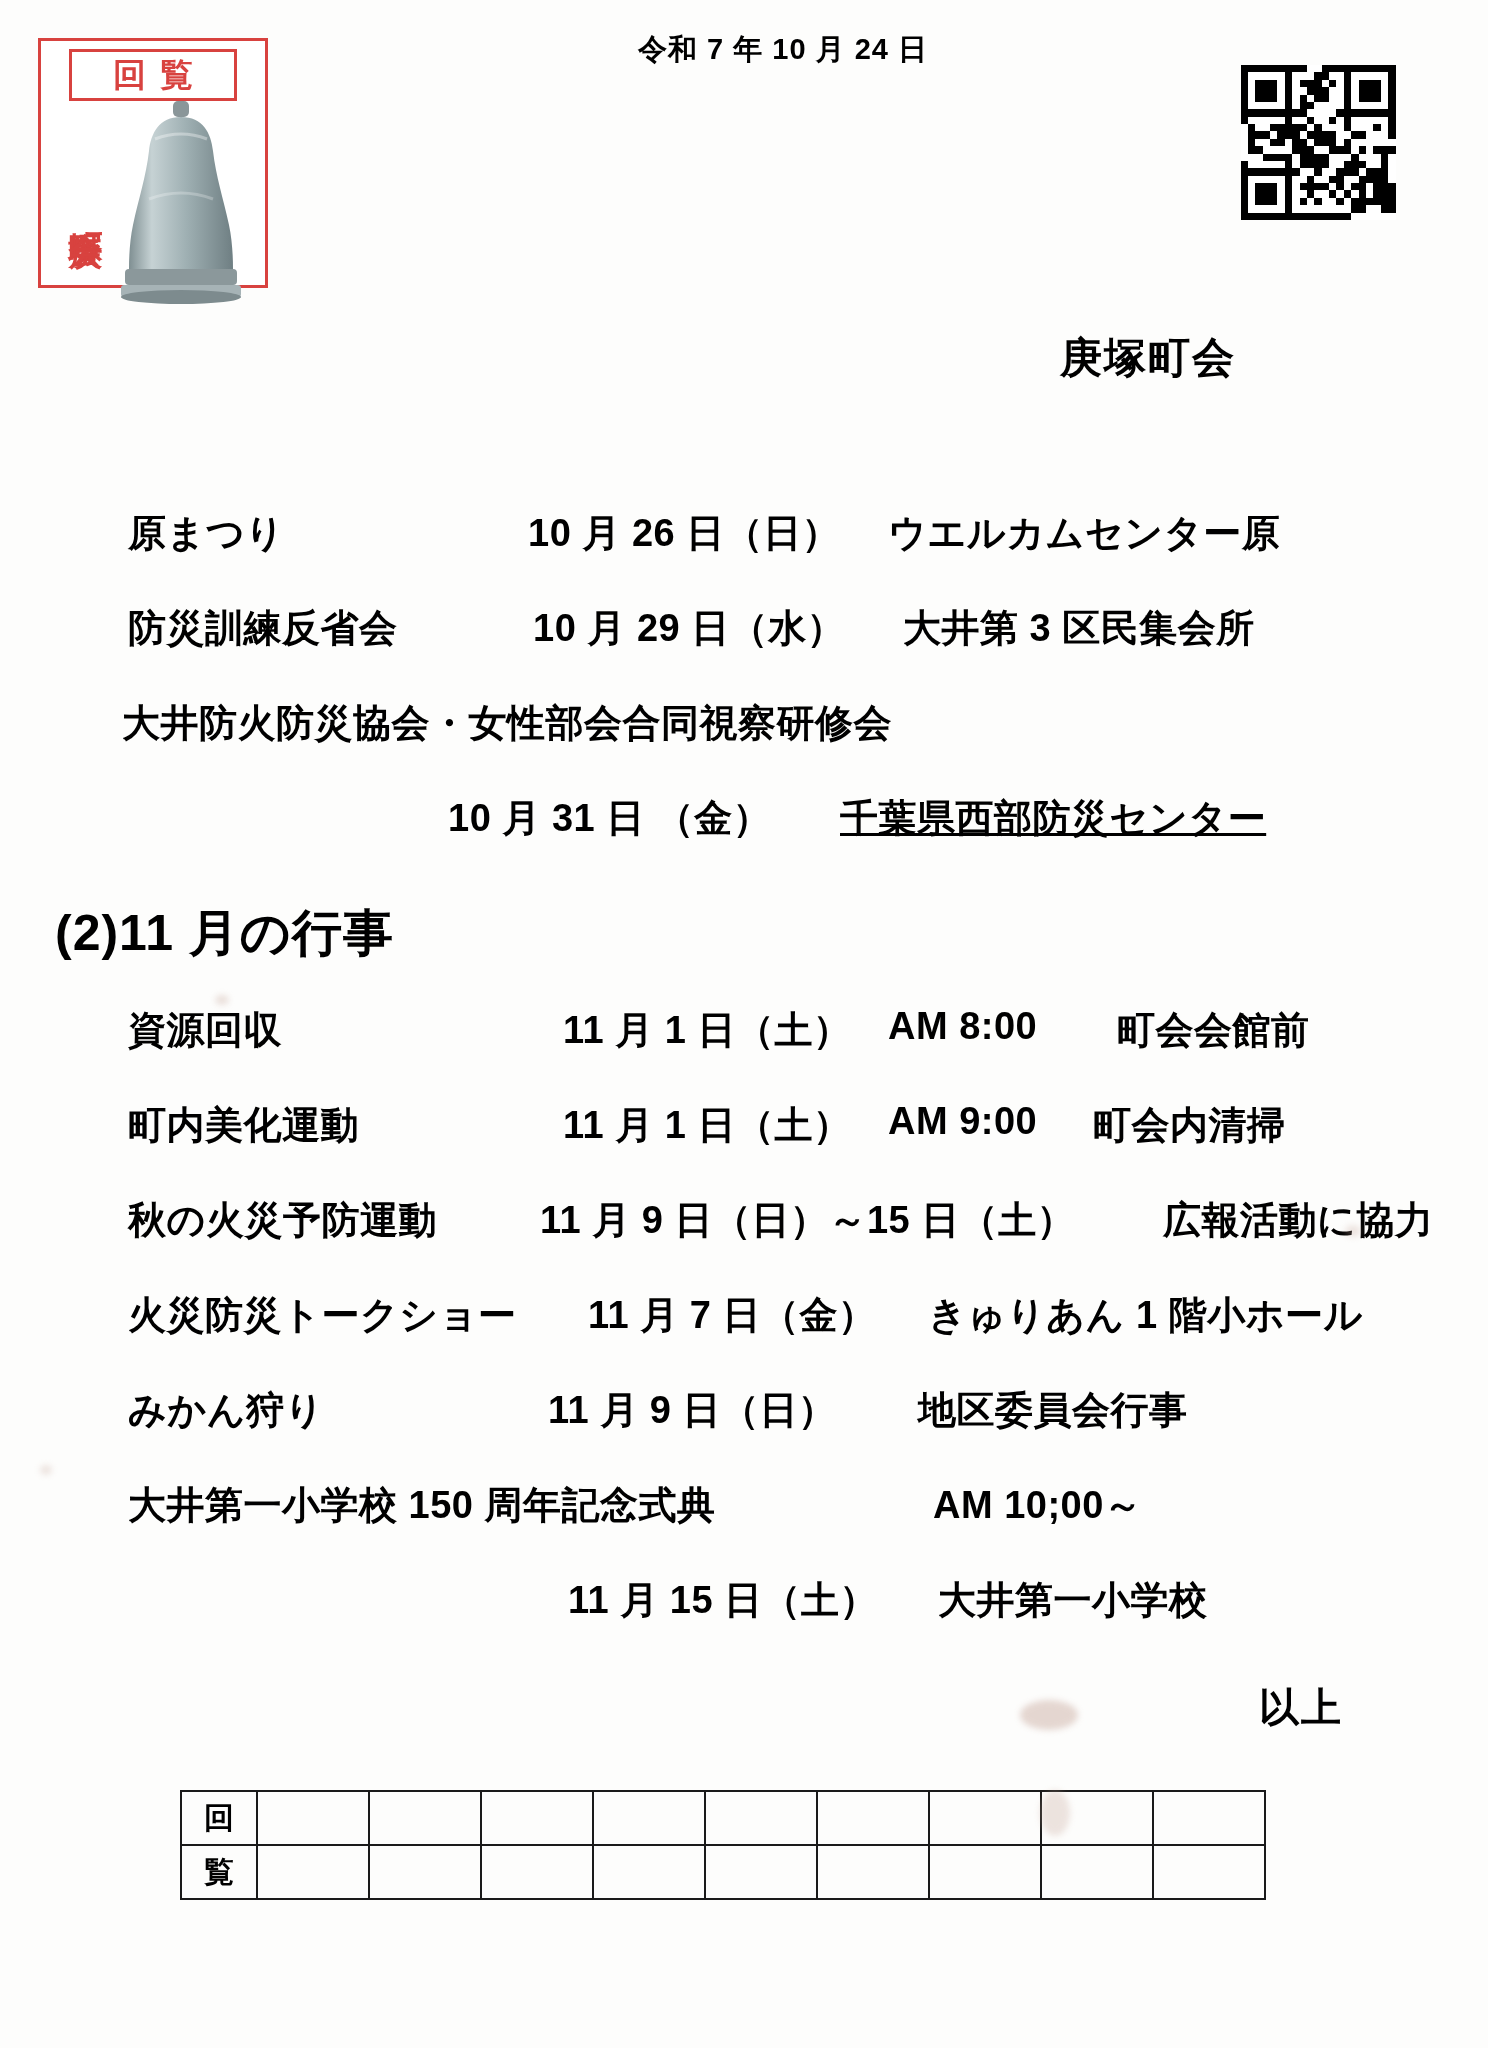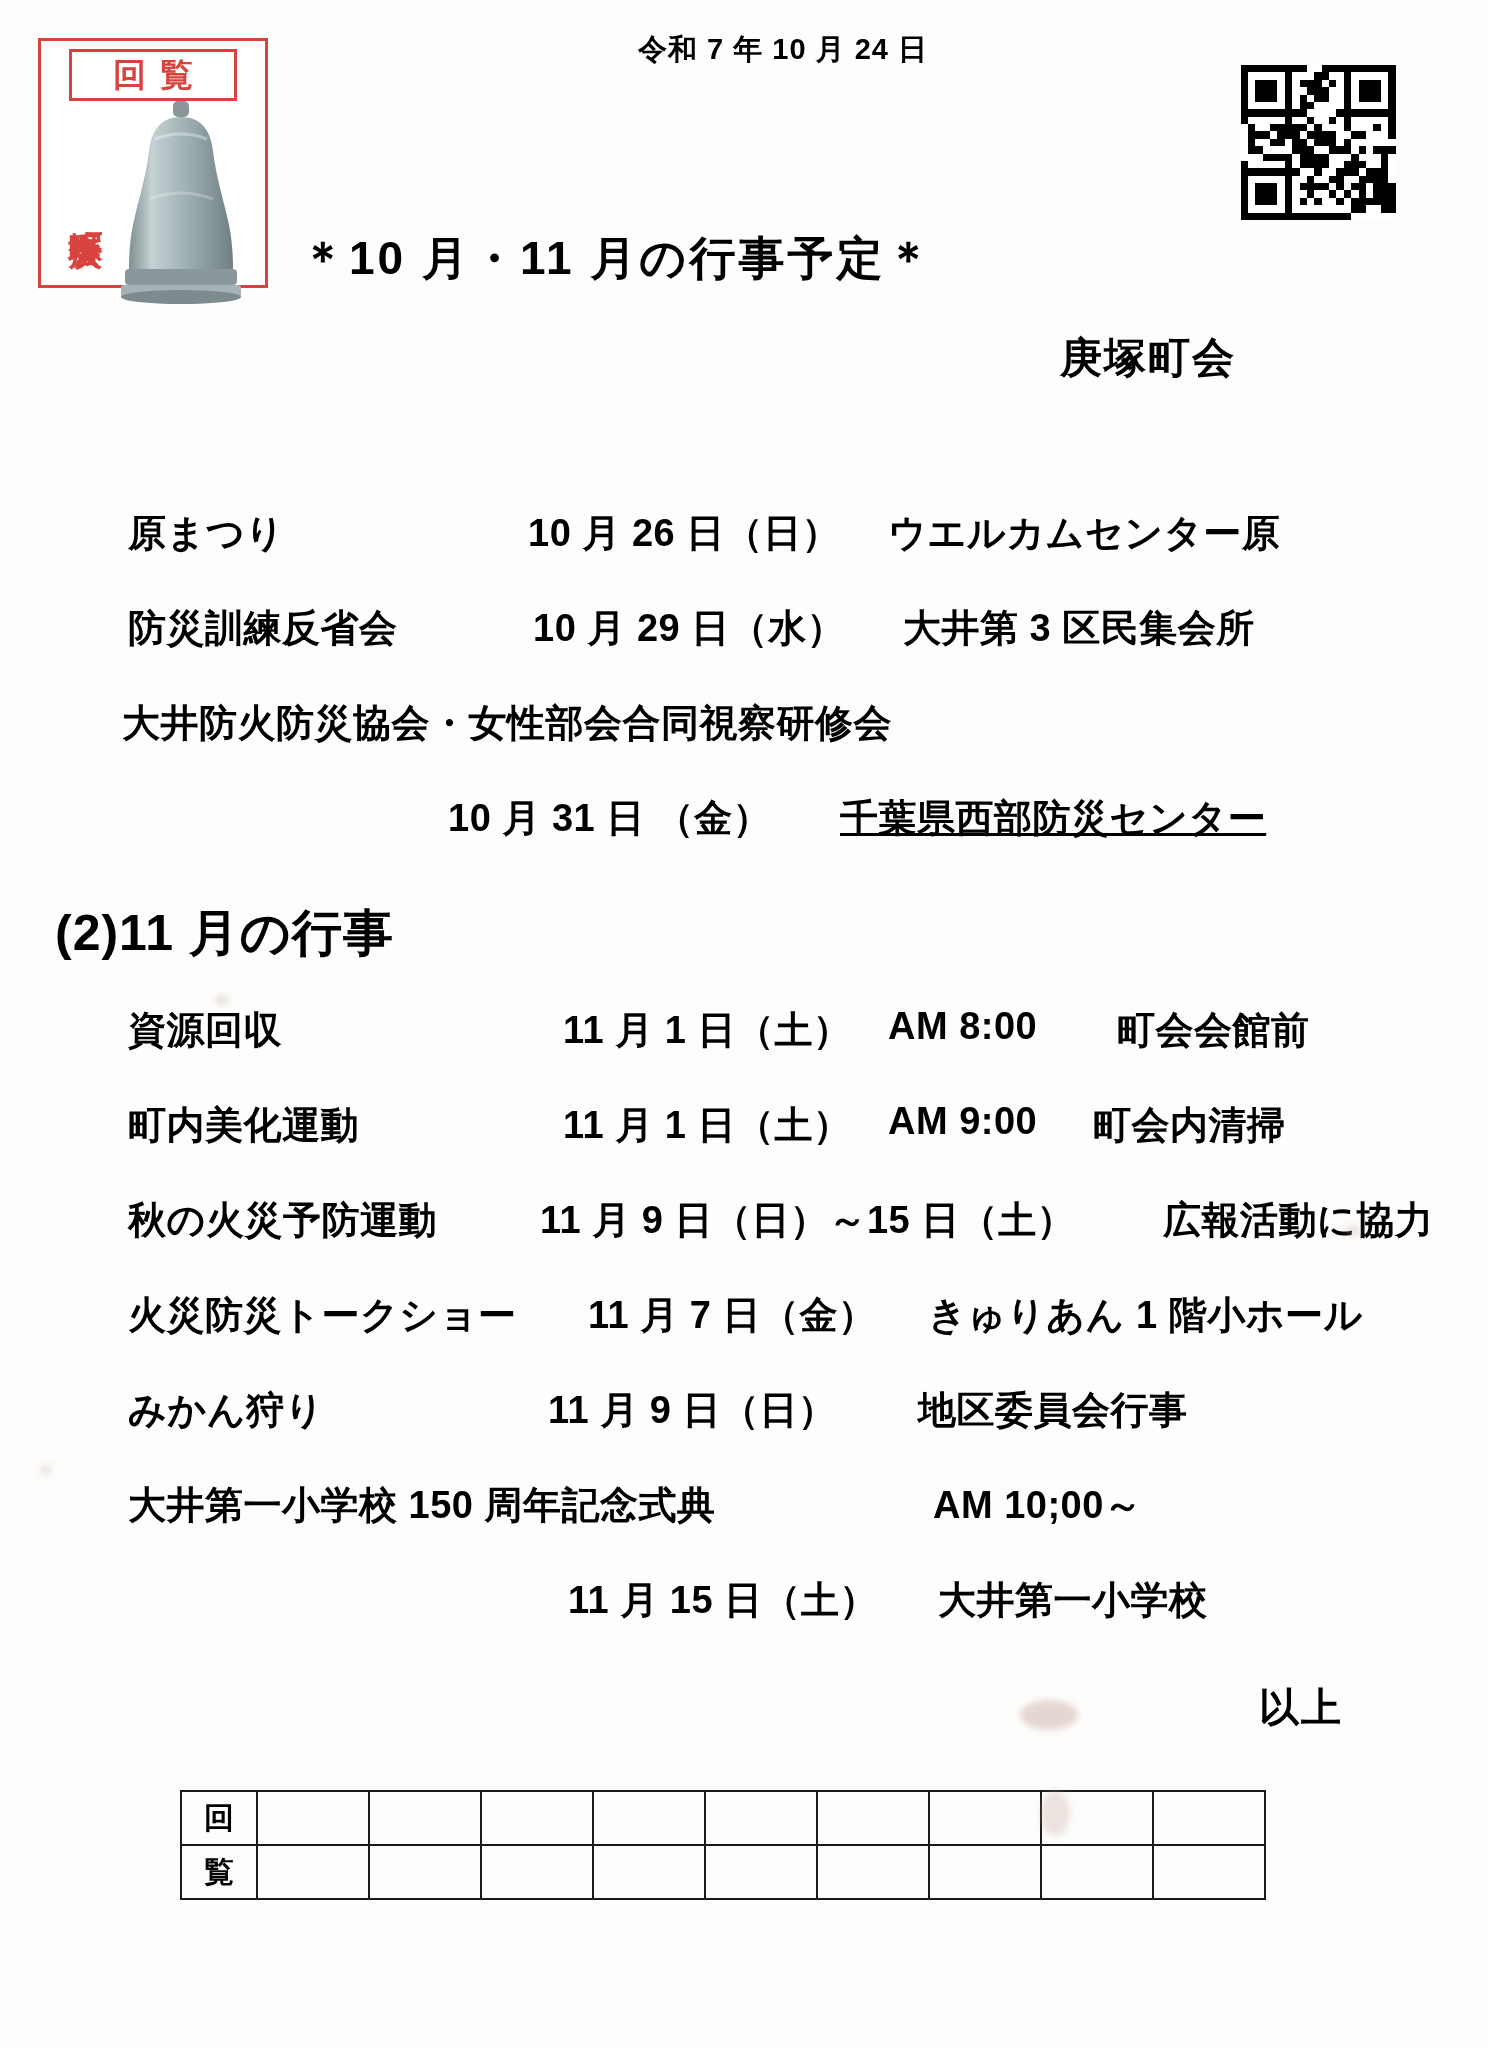--- a/index.html
+++ b/index.html
@@ -207,21 +207,20 @@
       <path d="M66 18 c-22 0 -30 16 -32 34 c-3 26 -10 46 -16 74 c-3 14 -4 30 -4 44 l104 0 c0 -14 -1 -30 -4 -44 c-6 -28 -13 -48 -16 -74 c-2 -18 -10 -34 -32 -34 z" fill="url(#bg)"></path>
       <rect x="10" y="170" width="112" height="16" rx="4" fill="#8b989b"></rect>
       <rect x="6" y="186" width="120" height="12" rx="3" fill="#a6b3b6"></rect>
       <ellipse cx="66" cy="198" rx="60" ry="7" fill="#7d8b8e"></ellipse>
       <path d="M40 40 q26 -10 52 0" stroke="#ffffff" stroke-opacity=".35" fill="none" stroke-width="3"></path>
       <path d="M34 100 q32 -12 64 0" stroke="#ffffff" stroke-opacity=".25" fill="none" stroke-width="3"></path>
     </svg>
   </div>
 
   <div class="date-line">令和 7 年 10 月 24 日</div>
-  <div class="subtitle">＊10 月・11 月の行事予定＊</div>
   <div class="org">庚塚町会</div>
 
   <div class="qr">
     <svg id="qr-svg" width="160" height="155" viewBox="0 0 21 21" shape-rendering="crispEdges" xmlns="http://www.w3.org/2000/svg">
         <rect width="21" height="21" fill="#fff"></rect>
         <rect x="0" y="0" width="1" height="1" fill="#000"></rect>
         <rect x="1" y="0" width="1" height="1" fill="#000"></rect>
         <rect x="2" y="0" width="1" height="1" fill="#000"></rect>
         <rect x="3" y="0" width="1" height="1" fill="#000"></rect>
         <rect x="4" y="0" width="1" height="1" fill="#000"></rect>

